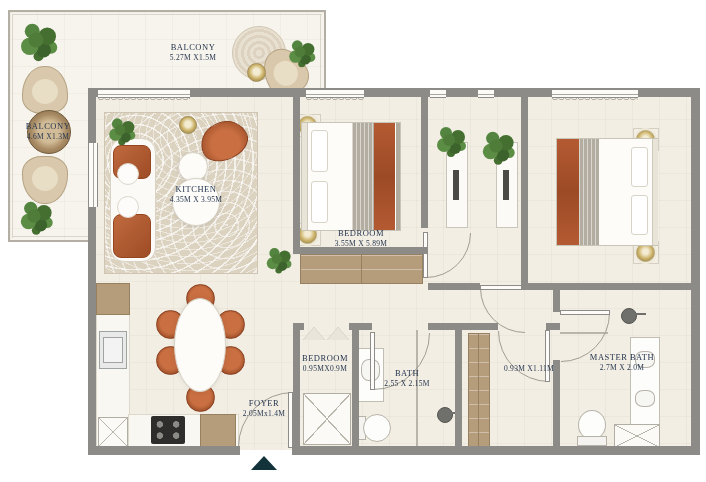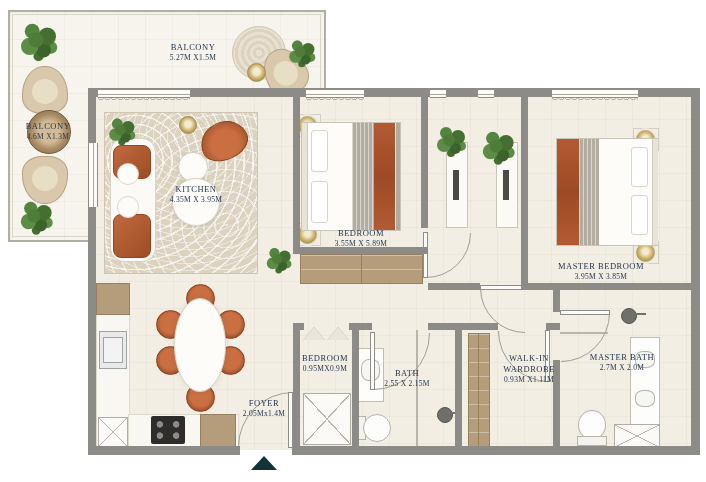--- a/index.html
+++ b/index.html
@@ -274,34 +274,29 @@
     <div class="dm">4.6M X1.3M</div>
   </div>
   <div class="room-label" style="left:196px;top:194px">
     <div class="nm">KITCHEN</div>
     <div class="dm">4.35M X 3.95M</div>
   </div>
   <div class="room-label" style="left:361px;top:238px">
     <div class="nm">BEDROOM</div>
     <div class="dm">3.55M X 5.89M</div>
   </div>
-  <div class="room-label" style="left:601px;top:271px">
-    <div class="nm">MASTER BEDROOM</div>
-    <div class="dm">3.95M X 3.85M</div>
-  </div>
   <div class="room-label" style="left:325px;top:363px">
     <div class="nm">BEDROOM</div>
     <div class="dm">0.95MX0.9M</div>
   </div>
   <div class="room-label" style="left:407px;top:378px">
     <div class="nm">BATH</div>
     <div class="dm">2.55 X 2.15M</div>
   </div>
   <div class="room-label wrap" style="left:529px;top:369px">
-    <div class="nm">WALK-IN WARDROBE</div>
     <div class="dm">0.93M X1.11M</div>
   </div>
   <div class="room-label" style="left:622px;top:362px">
     <div class="nm">MASTER BATH</div>
     <div class="dm">2.7M X 2.0M</div>
   </div>
   <div class="room-label" style="left:264px;top:408px">
     <div class="nm">FOYER</div>
     <div class="dm">2.05Mx1.4M</div>
   </div>

